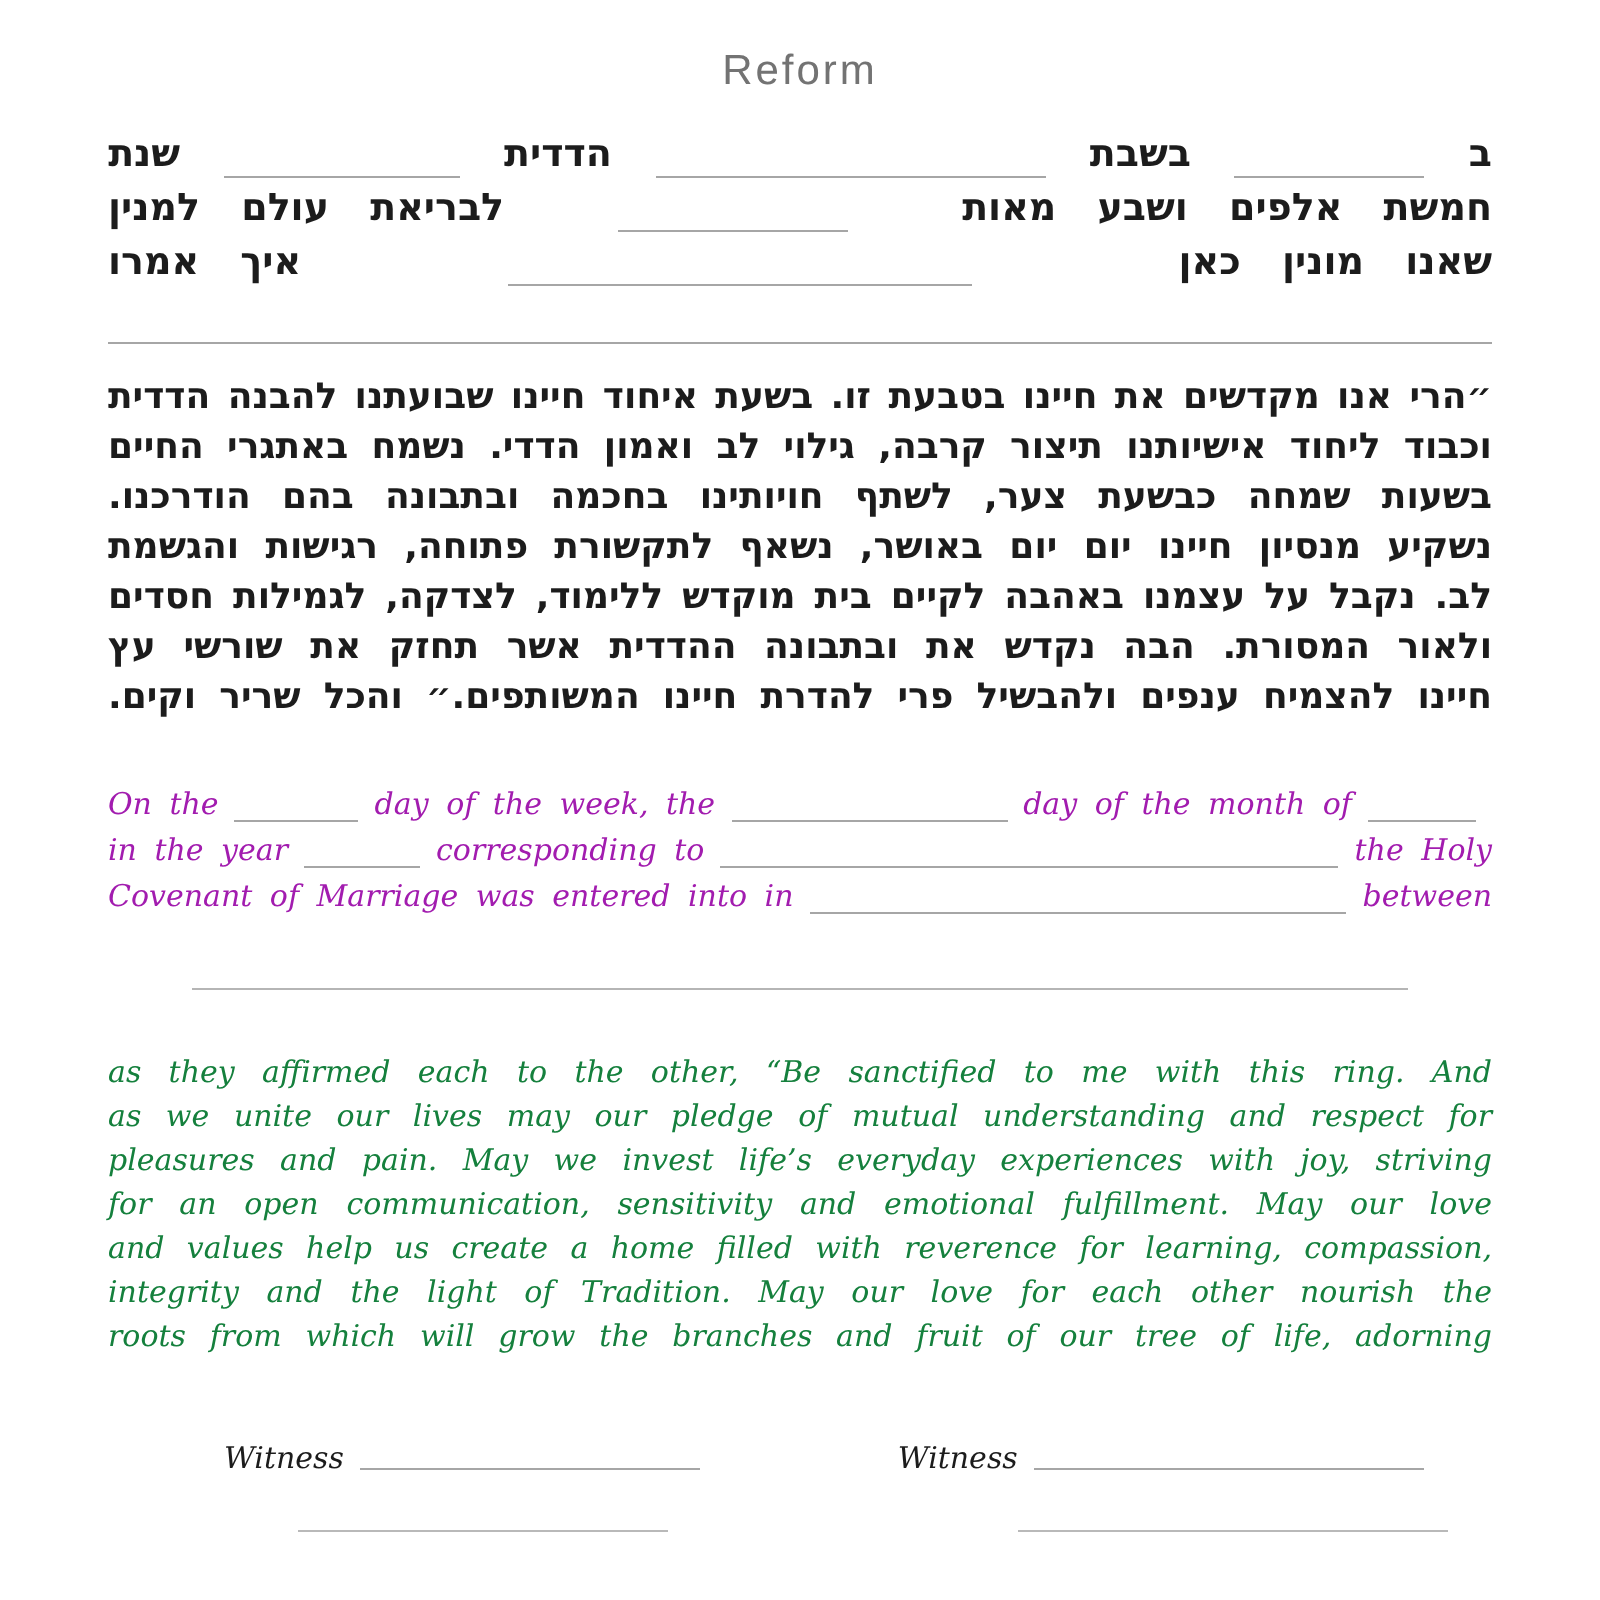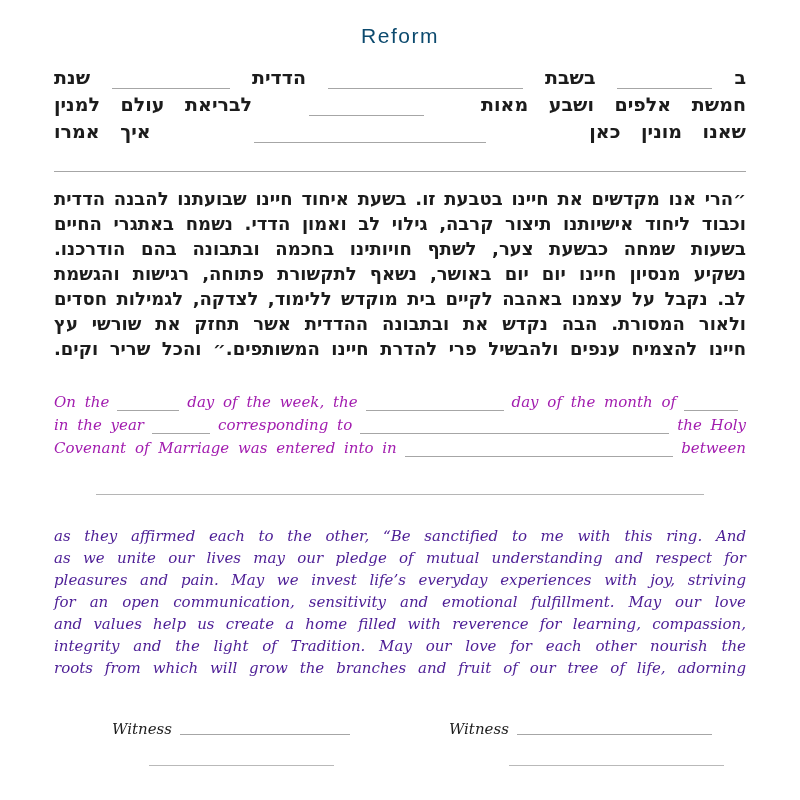--- a/index.html
+++ b/index.html
@@ -8,21 +8,21 @@
 
   .page { width: 692px; margin: 0 auto; padding-top: 24px; }
 
   
   .title {
     text-align: center;
     font-family: "Liberation Sans", sans-serif;
     font-weight: 400;
     font-size: 21px;
     letter-spacing: 1.5px;
-    color: #0c4a6e;
+    color: #737373;
     margin-bottom: 16px;
   }
 
   
   .blank {
     display: inline-block;
     border-bottom: 1px solid #a6a6a6;
     height: 12px;
     margin-bottom: 2px;
   }
@@ -73,21 +73,21 @@
   .grow { flex: 1 1 auto; }
 
   .center-blank-row { margin-top: 22px; text-align: center; }
   .center-blank-row .blank { width: 88%; border-bottom-color: #b5b5b5; }
 
   
   .eng-para { margin-top: 24px; }
   .eng-line {
     font-size: 15px;
     line-height: 22px;
-    color: #4c1d95;
+    color: #15803d;
     text-align: justify;
     text-align-last: justify;
     text-justify: inter-word;
   }
 
   
   .witness { margin-top: 32px; font-size: 15px; }
   .w-row1 { display: flex; align-items: flex-end; margin-top: 41px; }
   .w-group { display: flex; align-items: flex-end; }
   .w-group .blank { margin-left: 8px; margin-bottom: 3px; }

